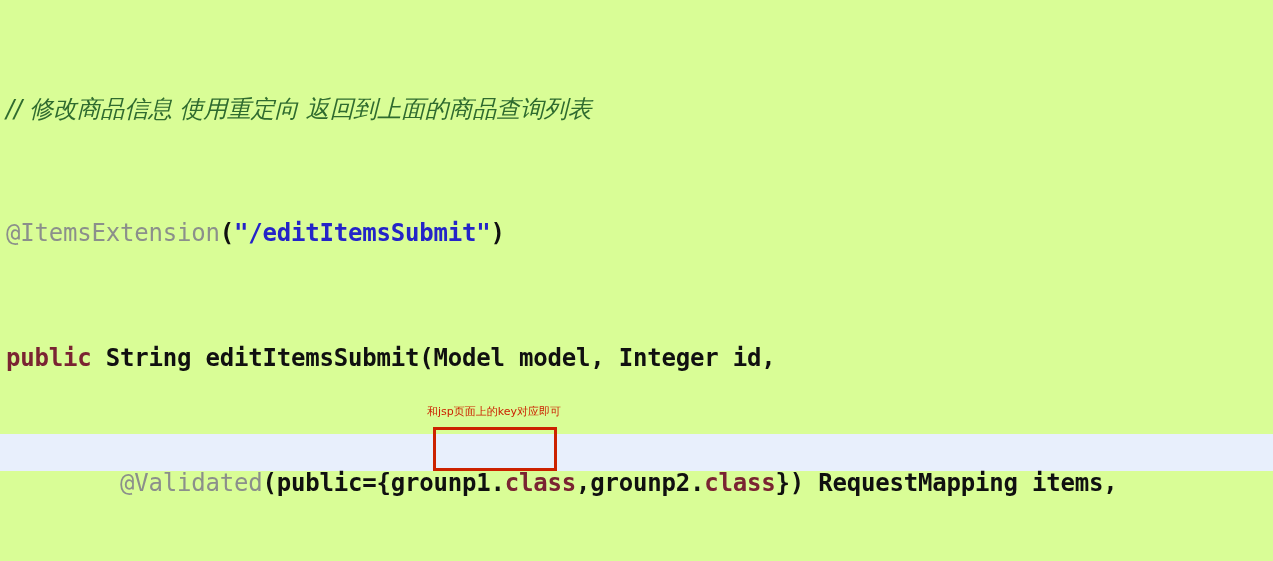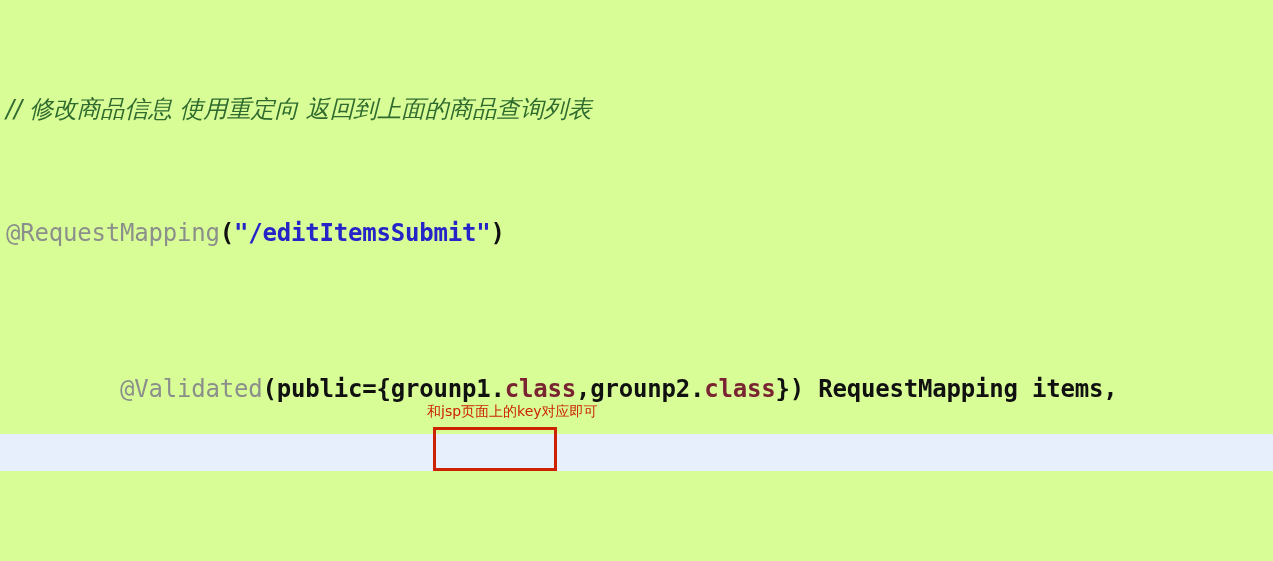--- a/index.html
+++ b/index.html
@@ -62,39 +62,40 @@
     box-sizing: border-box;
     z-index: 3;
     pointer-events: none;
   }
 
   
   .red-note {
     position: absolute;
     color: #cc2200;
     font-family: "DejaVu Sans", "Liberation Sans", sans-serif;
-    font-size: 14px;
+    font-size: 11px;
     line-height: 13px;
     white-space: pre;
     z-index: 4;
   }
 </style>
 </head>
 <body>
 
 <div id="screen">
 
   <div class="line-highlight" style="top:434px; height:37px;"></div>
 
   <div class="code">
 
     <span class="ln"><span class="cmt cjk">// 修改商品信息 使用重定向 返回到上面的商品查询列表</span></span>
 
-    <span class="ln"><span class="ann">@RequestMapping</span><span class="plain bold">(</span><span class="str">"/editItemsSubmit"</span><span class="plain bold">)</span></span>
+    <span class="ln"><span class="ann">@ItemsExtension</span><span class="plain bold">(</span><span class="str">"/editItemsSubmit"</span><span class="plain bold">)</span></span>
 
+    <span class="ln"><span class="kw">public</span><span class="plain bold"> String editItemsSubmit(Model model, Integer id,</span></span>
 
     <span class="ln"><span class="plain">        </span><span class="ann">@Validated</span><span class="plain bold">(public={grounp1.</span><span class="kw">class</span><span class="plain bold">,grounp2.</span><span class="kw">class</span><span class="plain bold">}) RequestMapping items,</span></span>
 
     
 
     
 
     
 
     

